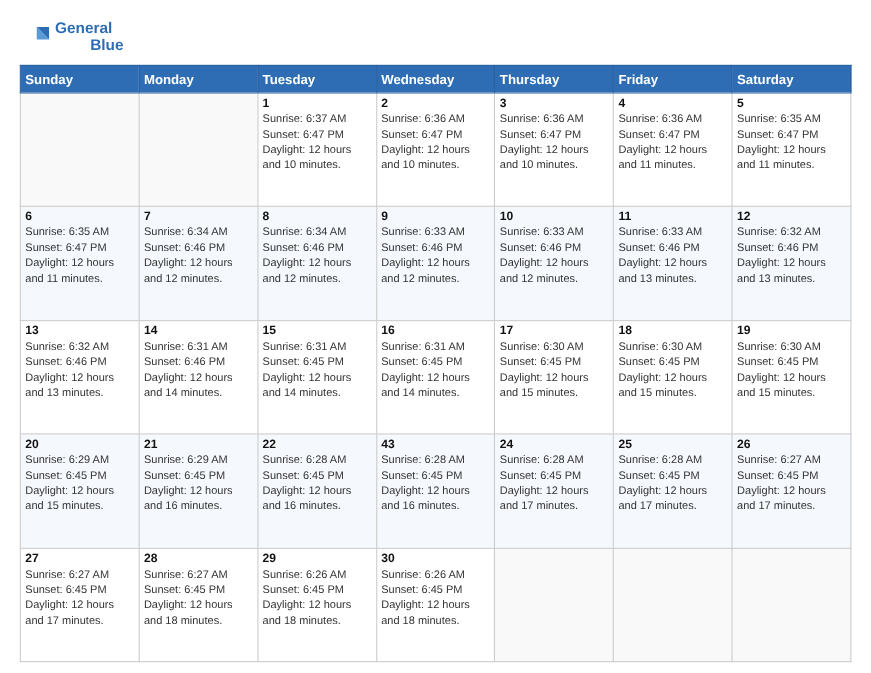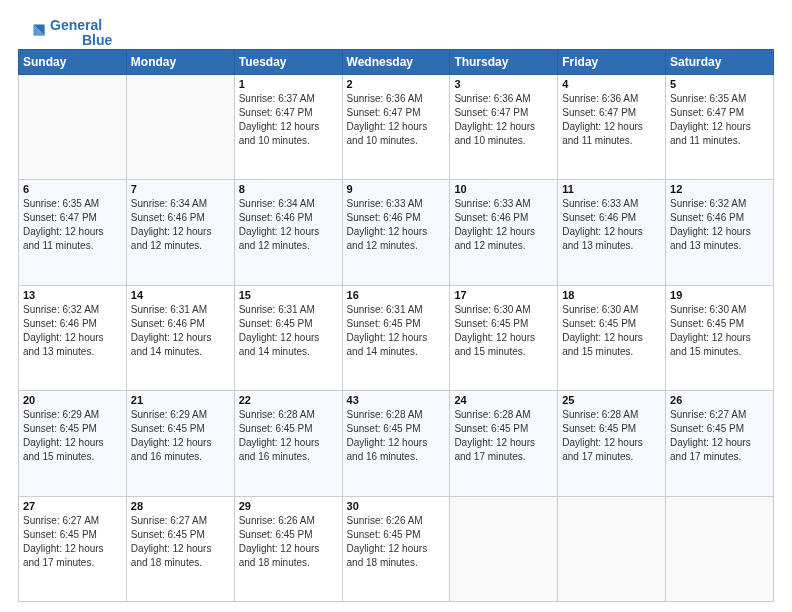--- a/index.html
+++ b/index.html
@@ -14,20 +14,21 @@
       width: 792px;
       height: 612px;
       padding: 18px 18px 10px 18px;
       display: flex;
       flex-direction: column;
     }
     .header {
       display: flex;
       justify-content: space-between;
       align-items: flex-start;
+      margin-bottom: 10px;
     }
     .logo {
       display: flex;
       align-items: center;
       gap: 4px;
     }
     .logo-text {
       font-size: 14px;
       font-weight: bold;
       color: #1a1a2e;

